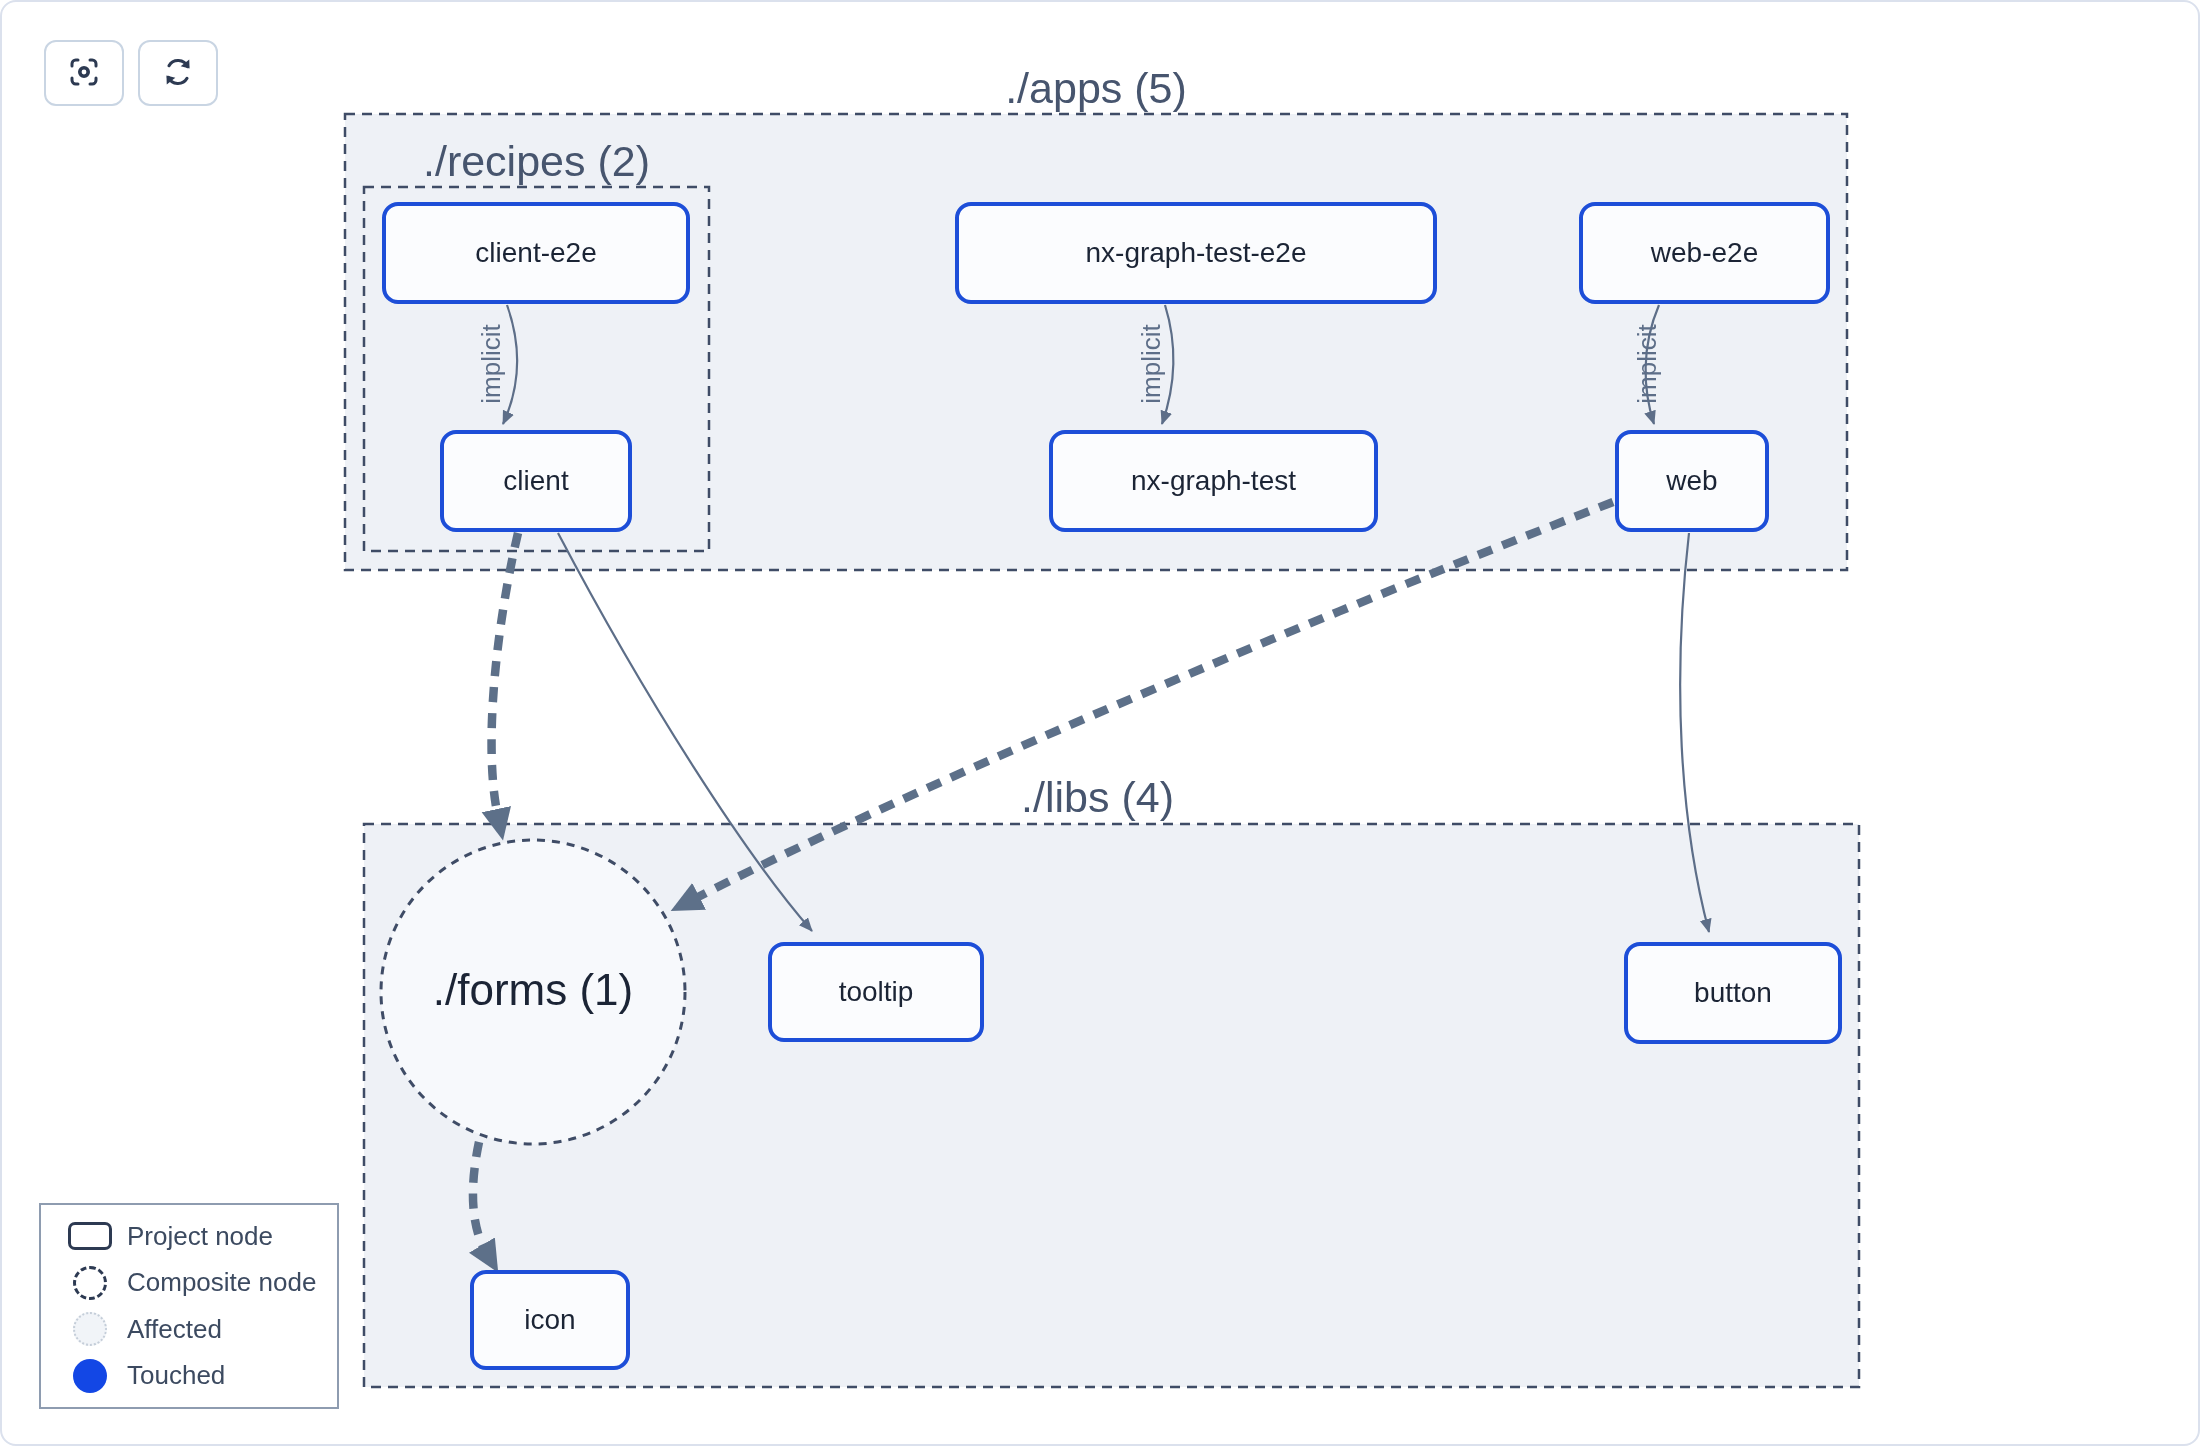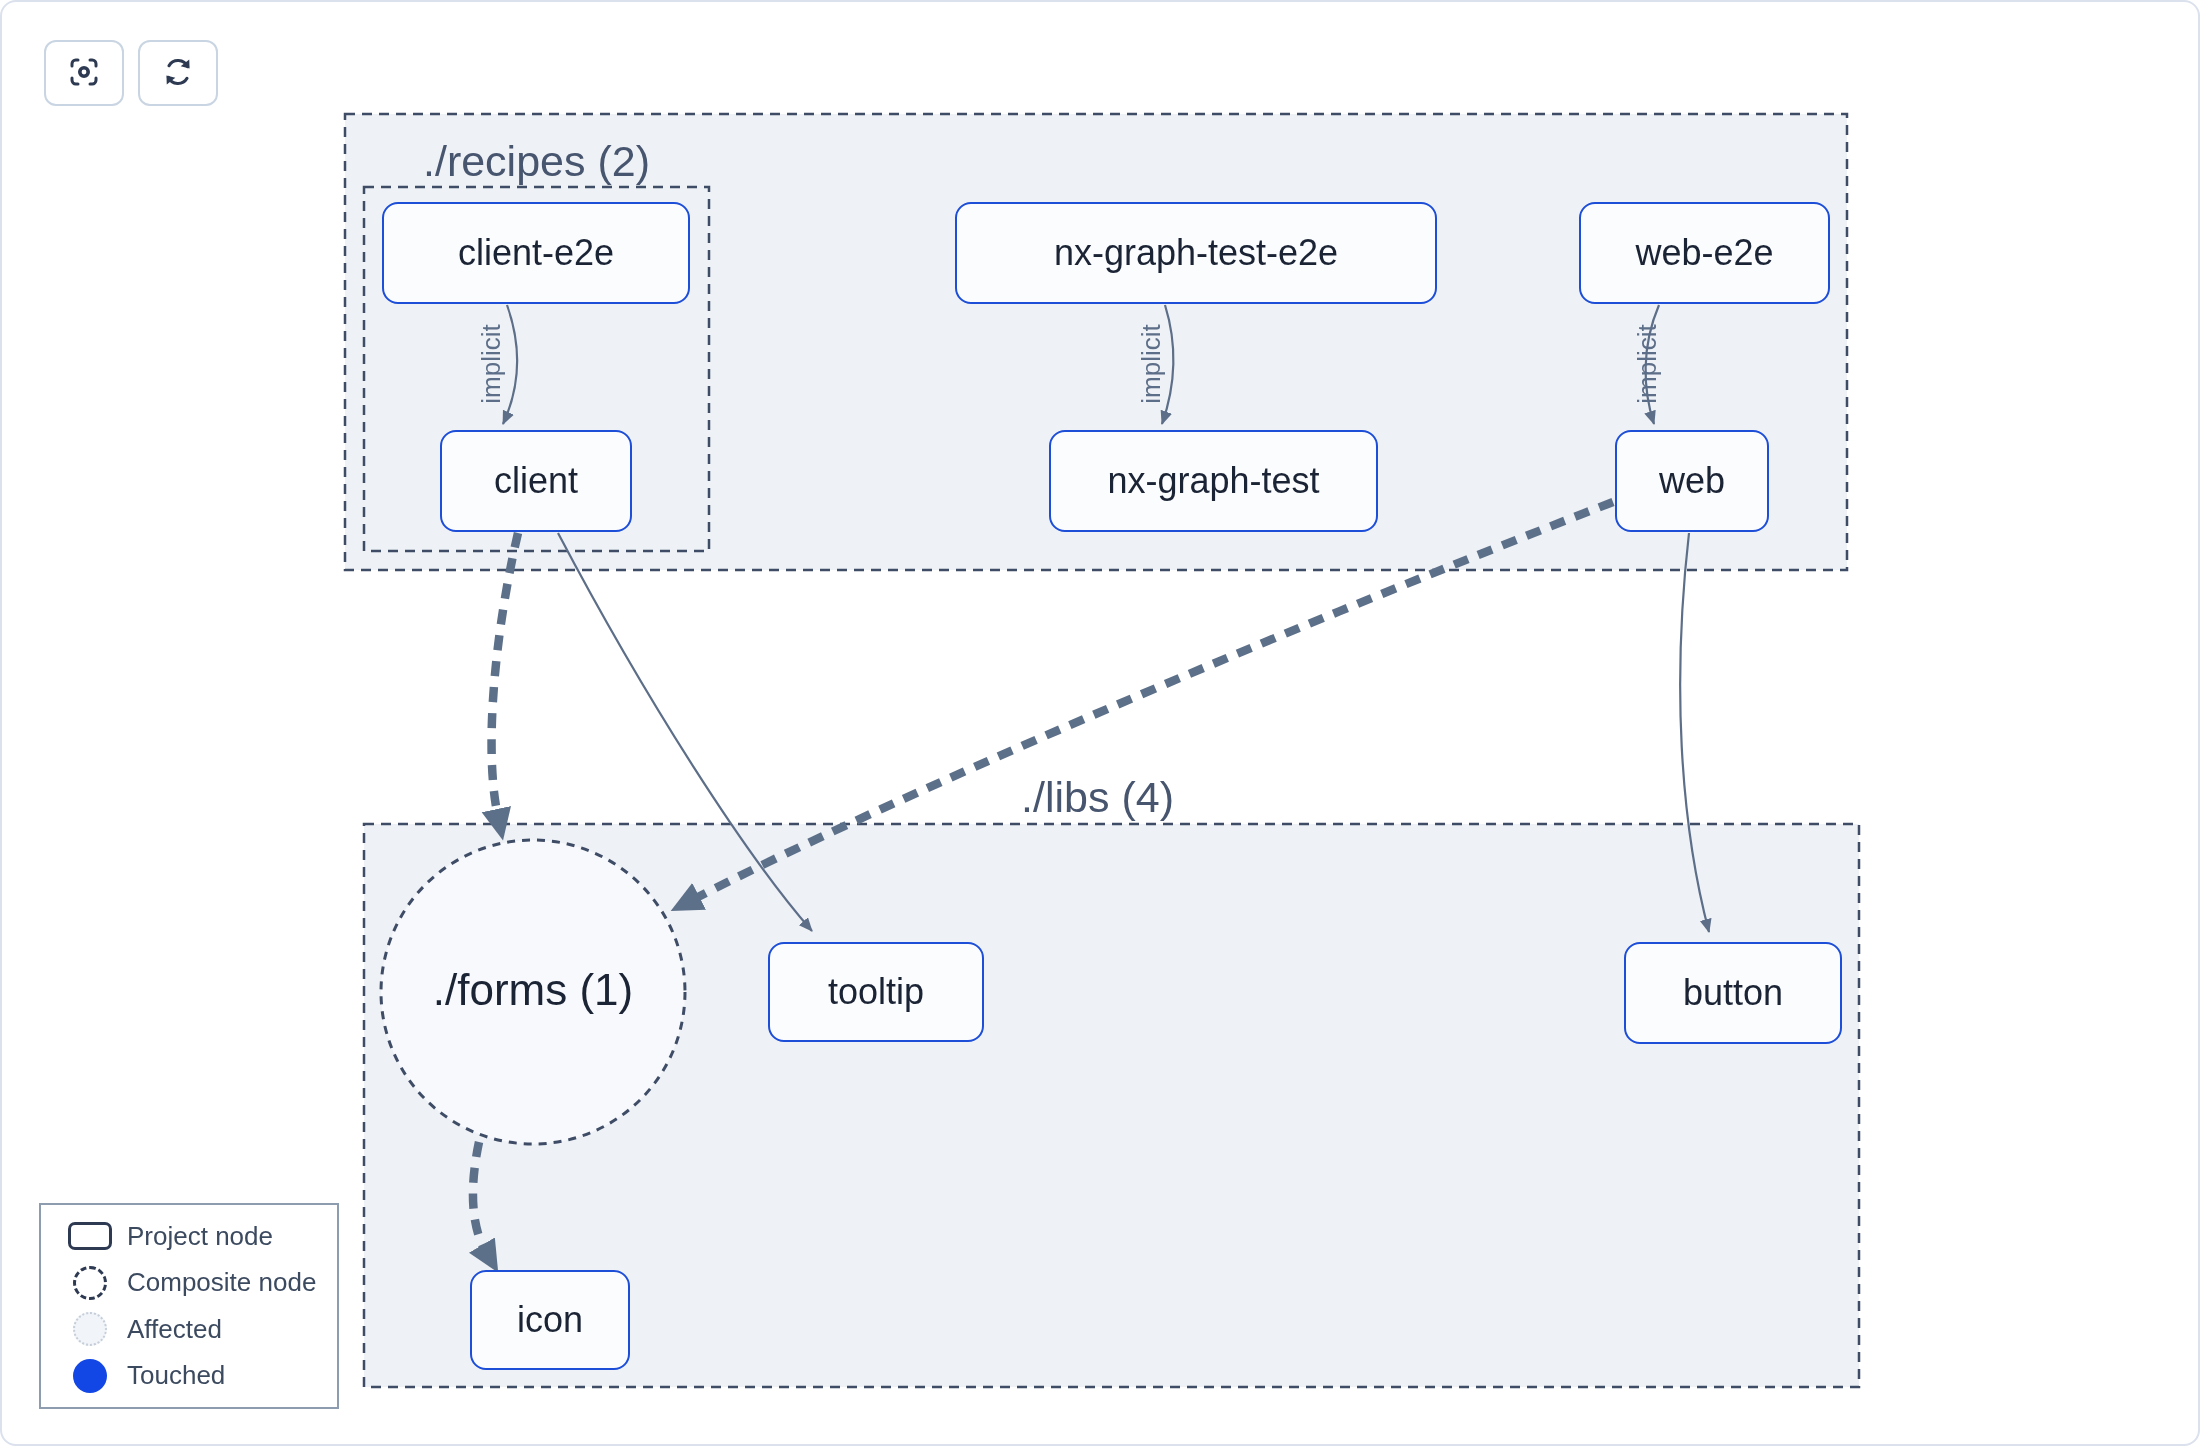--- a/index.html
+++ b/index.html
@@ -5,22 +5,22 @@
   html,body { margin:0; padding:0; background:#ffffff; }
   body { font-family:"Liberation Sans", sans-serif; }
   .card {
     position:relative; width:2200px; height:1446px; box-sizing:border-box;
     background:#ffffff; border:2px solid #dbe1ed; border-radius:16px; overflow:hidden;
   }
   svg.graph-layer { position:absolute; left:0; top:0; }
 
   .node {
     position:absolute; box-sizing:border-box; display:flex; align-items:center; justify-content:center;
-    background:#fbfcfe; border:2px solid #1d4ed8; border-radius:16px;
-    font-size:36px; color:#1b2435; white-space:nowrap;
+    background:#fbfcfe; border:4px solid #1d4ed8; border-radius:16px;
+    font-size:28px; color:#1b2435; white-space:nowrap;
   }
   .group-label {
     position:absolute; text-align:center; font-size:43px; color:#47556e; pointer-events:none;
   }
   .composite-label {
     position:absolute; text-align:center; font-size:44px; color:#1b2435; pointer-events:none;
   }
   .edge-label {
     position:absolute; transform:translate(-50%,-50%) rotate(-90deg);
     font-size:26px; color:#5d6e88; white-space:nowrap;
@@ -72,20 +72,21 @@
     <path d="M 1657 303 C 1639 345 1641 388 1652 422" fill="none" stroke="#5d6e88" stroke-width="2.2" marker-end="url(#arrowThin)"></path>
 
     <path d="M 556 531 C 645 700 745 855 810 929" fill="none" stroke="#5d6e88" stroke-width="2.2" marker-end="url(#arrowThin)"></path>
     <path d="M 1687 531 C 1670 680 1678 820 1707 930" fill="none" stroke="#5d6e88" stroke-width="2.2" marker-end="url(#arrowThin)"></path>
 
     <path d="M 516 531 C 494 625 481 745 496 815" fill="none" stroke="#5d7089" stroke-width="8.5" stroke-dasharray="15 11" marker-end="url(#arrowThick)"></path>
     <path d="M 1611 500 C 1280 628 880 800 690 898" fill="none" stroke="#5d7089" stroke-width="8.5" stroke-dasharray="15 11" marker-end="url(#arrowThick)"></path>
     <path d="M 477 1140 C 466 1192 471 1228 484 1250" fill="none" stroke="#5d7089" stroke-width="8.5" stroke-dasharray="15 11" marker-end="url(#arrowThick)"></path>
   </svg>
 
+  <div class="group-label" style="left:343px; top:62px; width:1502px;">./apps (5)</div>
   <div class="group-label" style="left:362px; top:135px; width:345px;">./recipes (2)</div>
   <div class="group-label" style="left:348px; top:771px; width:1495px;">./libs (4)</div>
   <div class="composite-label" style="left:379px; top:963px; width:304px;">./forms (1)</div>
 
   <div class="edge-label" style="left:489px; top:362px;">implicit</div>
   <div class="edge-label" style="left:1149px; top:362px;">implicit</div>
   <div class="edge-label" style="left:1645px; top:362px;">implicit</div>
 
   <div class="node" style="left:380px; top:200px; width:308px; height:102px;">
     <span>client-e2e</span>

